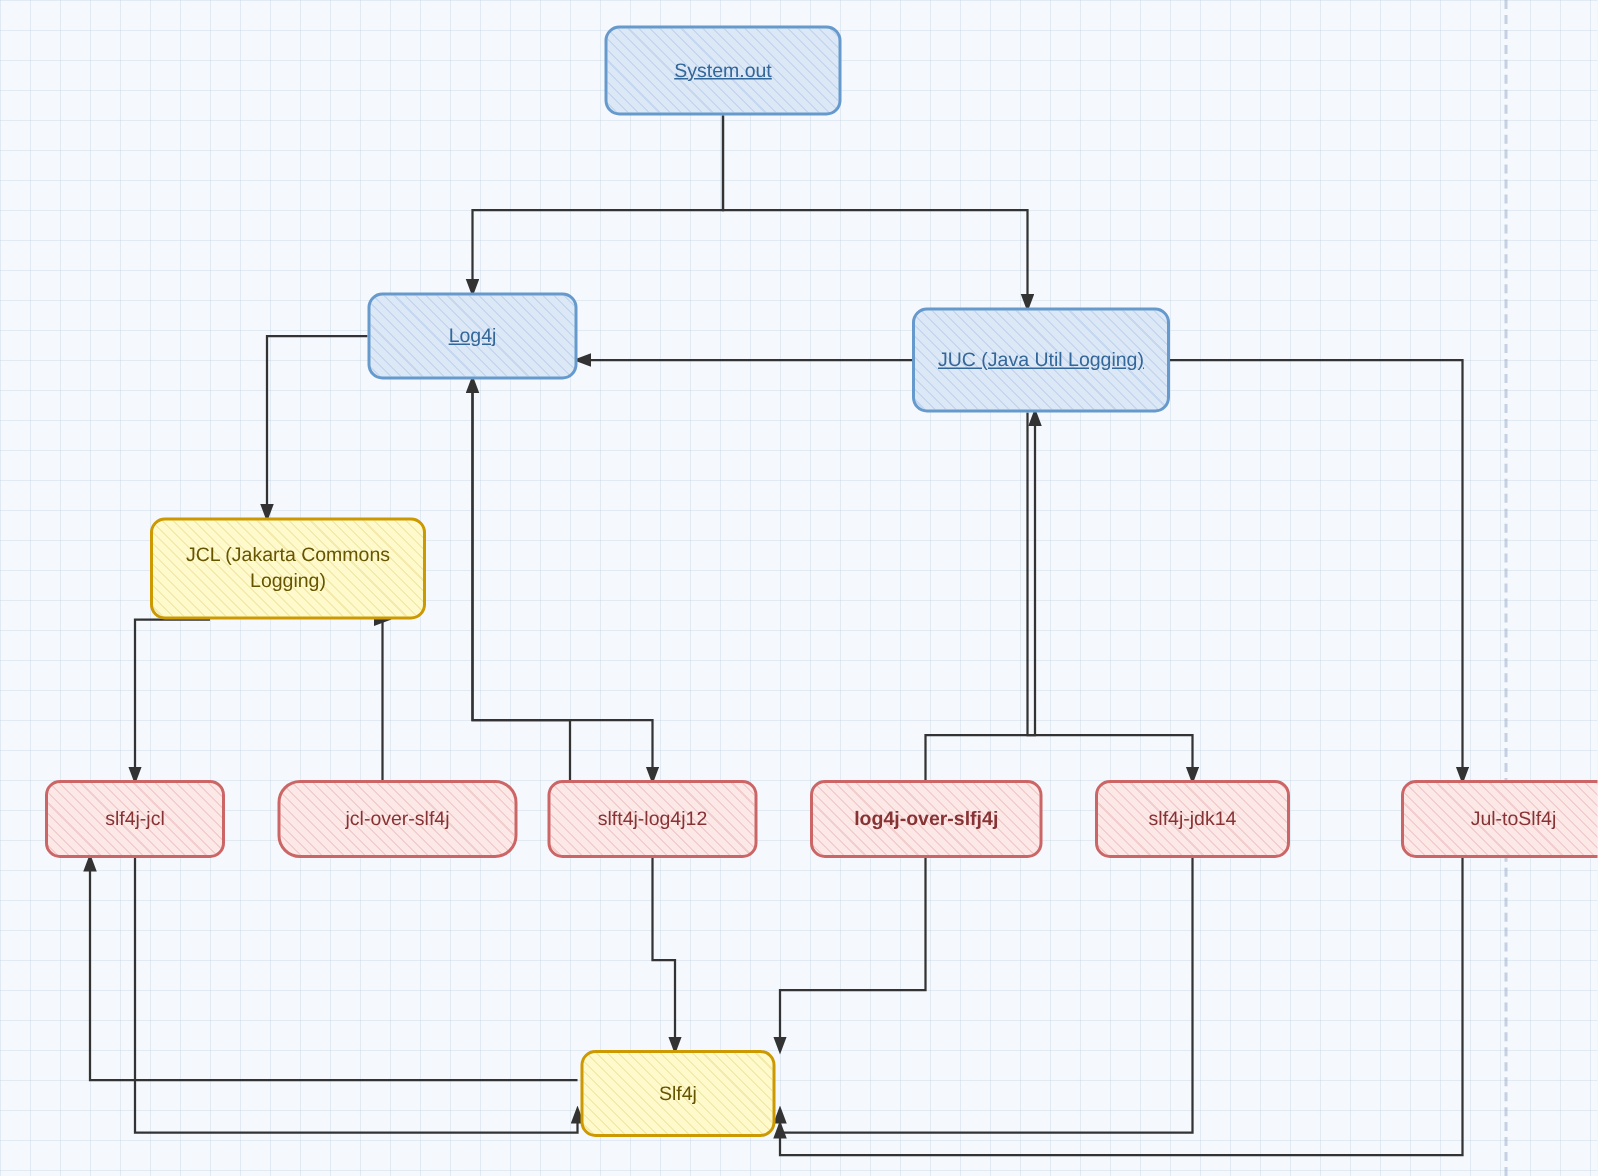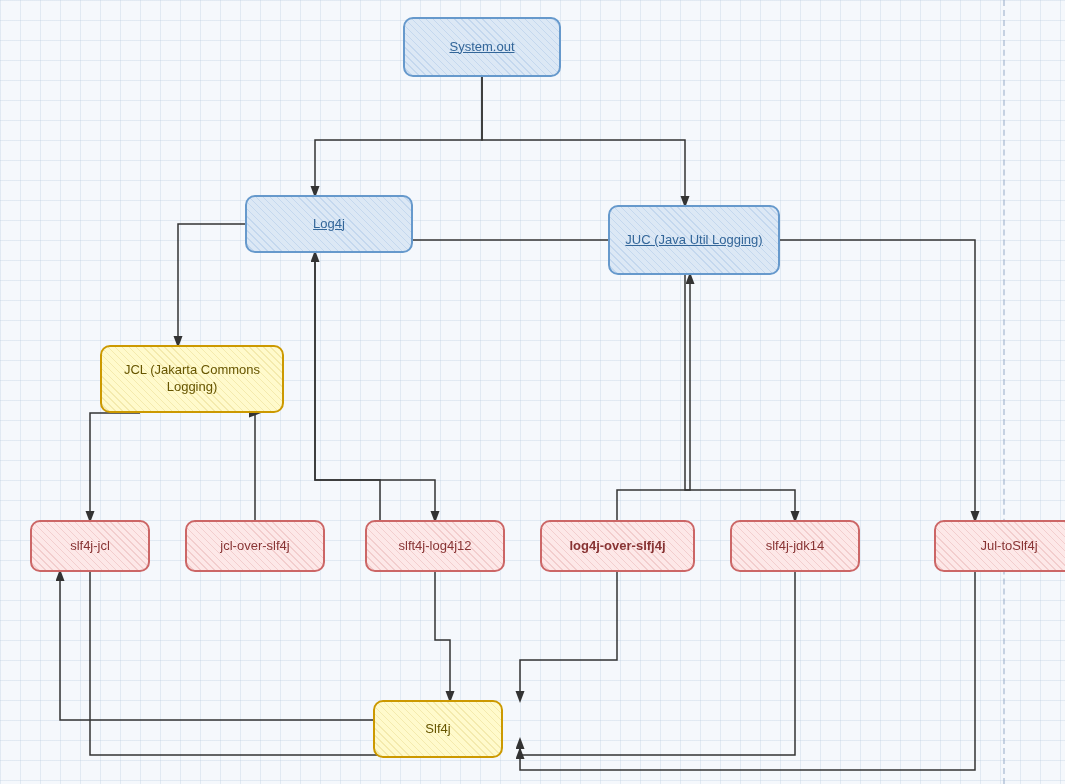--- a/index.html
+++ b/index.html
@@ -151,31 +151,31 @@
   <polyline points="975,572 975,770 520,770 520,750" marker-end="url(#arrow)"></polyline>
 
   <polyline points="385,720 60,720 60,572" marker-end="url(#arrow)"></polyline>
 
   <polyline points="380,520 380,480 315,480 315,253" marker-end="url(#arrow)"></polyline>
 
 </svg>
 
 <div class="node node-blue" style="left:403px; top:17px; width:158px; height:60px;">System.out</div>
 
-<div class="node node-blue" style="left:245px; top:195px; width:168px; height:58px;">Log4j</div>
+<div class="node node-blue" style="left:245px; top:195px; width:140px; height:58px;">Log4j</div>
 
 <div class="node node-blue" style="left:608px; top:205px; width:172px; height:70px;">JUC  (Java Util Logging)</div>
 
 <div class="node node-yellow" style="left:100px; top:345px; width:184px; height:68px;">JCL  (Jakarta Commons Logging)</div>
 
 <div class="node node-red" style="left:30px; top:520px; width:120px; height:52px;">slf4j-jcl</div>
 
-<div class="node node-red" style="left:185px; top:520px; width:140px; height:52px;">jcl-over-slf4j</div>
+<div class="node node-red" style="left:185px; top:520px; width:160px; height:52px;border-radius:15px;">jcl-over-slf4j</div>
 
 <div class="node node-red" style="left:365px; top:520px; width:140px; height:52px;">slft4j-log4j12</div>
 
 <div class="node node-red" style="left:540px; top:520px; width:155px; height:52px;font-weight:bold;">log4j-over-slfj4j</div>
 
 <div class="node node-red" style="left:730px; top:520px; width:130px; height:52px;">slf4j-jdk14</div>
 
 <div class="node node-red" style="left:910px; top:520px; width:150px; height:52px;margin-left:24px;">Jul-toSlf4j</div>
 
-<div class="node node-yellow" style="left:373px; top:700px; width:130px; height:58px;">Slf4j</div>
+<div class="node node-yellow" style="left:387px; top:700px; width:130px; height:58px;">Slf4j</div>
 
 </body></html>

